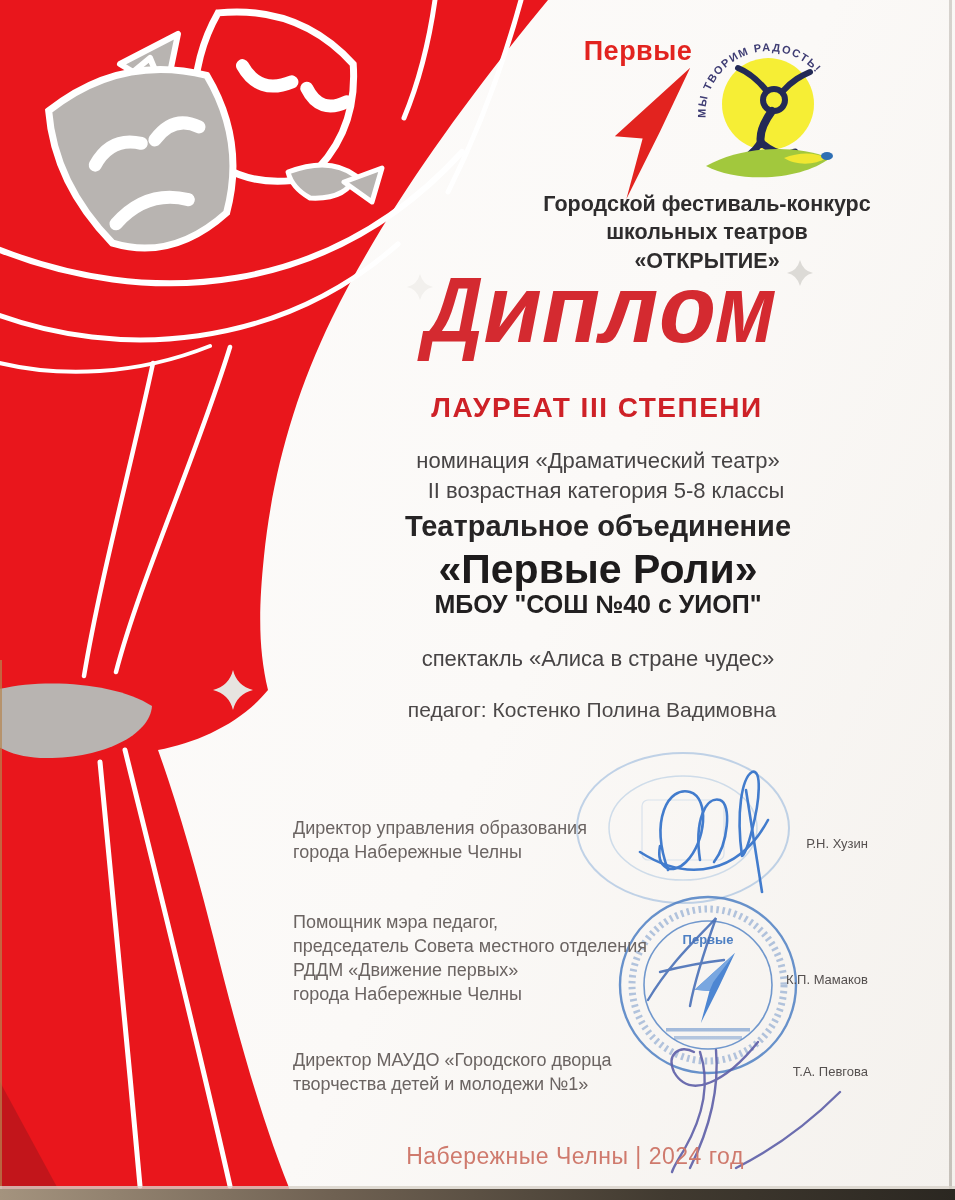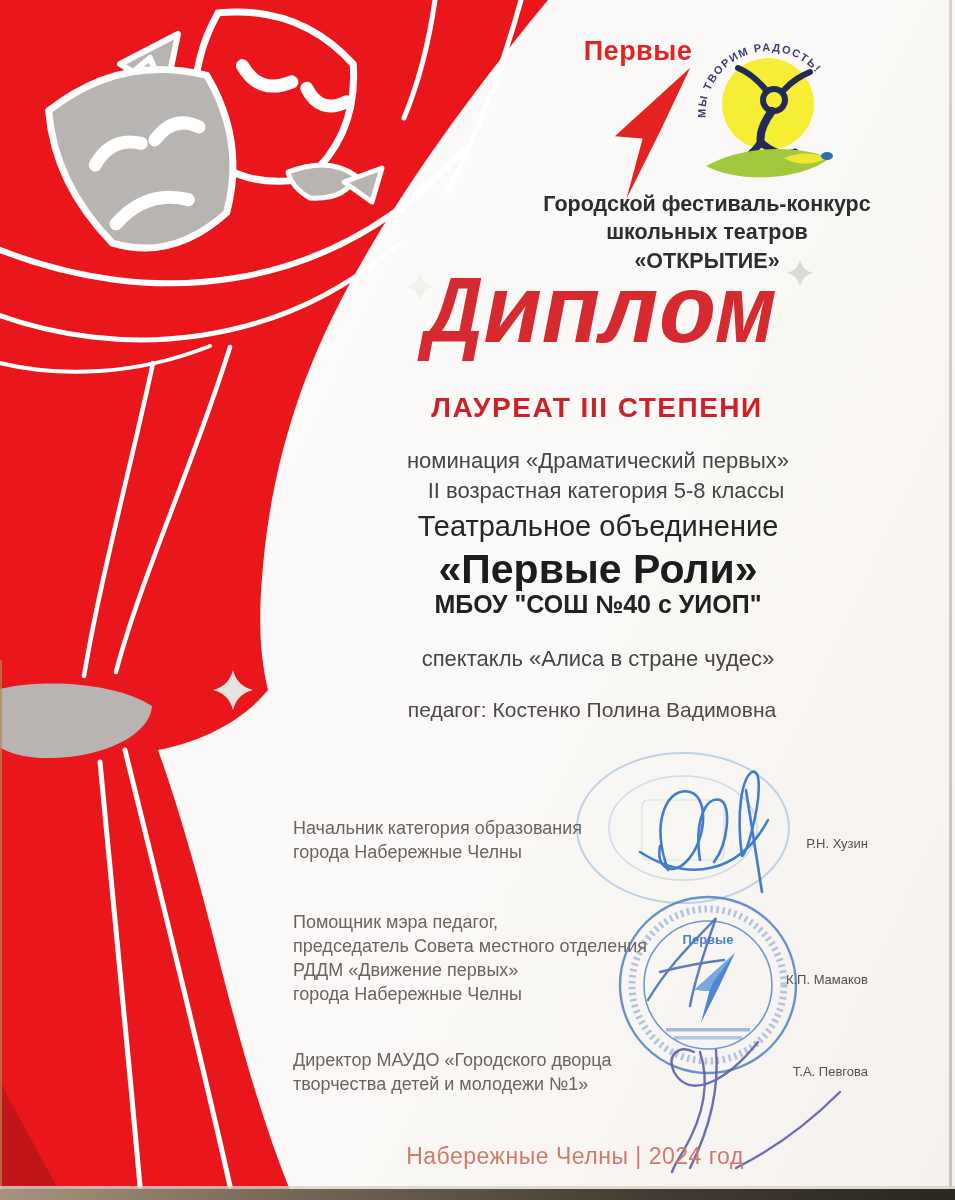--- a/index.html
+++ b/index.html
@@ -14,21 +14,21 @@
   
   .brand-word{left:638px;top:36px;font-size:27px;font-weight:bold;color:#e2231f;letter-spacing:.5px;}
   .festival{left:707px;top:190px;font-size:21.5px;font-weight:bold;color:#2e2c2d;line-height:1.32;}
 
   
   .diplom{left:600px;top:268px;font-family:Liberation Mono, monospace;
           font-style:italic;font-size:97px;color:#d42a30;font-weight:bold;line-height:1;}
   .award{left:597px;top:392px;font-size:28px;font-weight:bold;color:#ce2127;letter-spacing:1.5px;}
   .nomination{left:598px;top:448px;font-size:22px;color:#474445;}
   .agecat{left:606px;top:478px;font-size:22px;color:#474445;}
-  .coltype{left:598px;top:510px;font-size:29px;font-weight:normal;color:#262425;}
+  .coltype{left:598px;top:510px;font-size:29px;font-weight:bold;color:#262425;}
   .colname{left:598px;top:546px;font-size:41px;font-weight:bold;color:#1d1b1c;}
   .school{left:598px;top:590px;font-size:25px;font-weight:bold;color:#222021;}
   .performance{left:598px;top:646px;font-size:22px;color:#474445;}
   .teacher{left:592px;top:698px;font-size:21px;color:#4c4848;}
 
   
   .sig-label{left:293px;font-size:18px;color:#6b6462;line-height:24px;white-space:nowrap;}
   .sig-name{right:87px;font-size:13px;color:#55504f;text-align:right;white-space:nowrap;}
   .sig1l{top:816px;} .sig1n{top:836px;}
   .sig2l{top:910px;} .sig2n{top:972px;margin-left:48px;}
@@ -177,30 +177,30 @@
 
   <div class="abs ctr brand-word">Первые</div>
   <div class="abs ctr festival">
     <div>Городской фестиваль-конкурс</div>
     <div>школьных театров</div>
     <div>«ОТКРЫТИЕ»</div>
   </div>
 
   <div class="abs ctr diplom">Диплом</div>
   <div class="abs ctr award">ЛАУРЕАТ III СТЕПЕНИ</div>
-  <div class="abs ctr nomination">номинация «Драматический первых»</div>
+  <div class="abs ctr nomination">номинация «Драматический театр»</div>
   <div class="abs ctr agecat">II возрастная категория 5-8 классы</div>
   <div class="abs ctr coltype">Театральное объединение</div>
   <div class="abs ctr colname">«Первые Роли»</div>
   <div class="abs ctr school">МБОУ "СОШ №40 с УИОП"</div>
   <div class="abs ctr teacher">педагог: Костенко Полина Вадимовна</div>
   <div class="abs ctr performance">спектакль «Алиса в стране чудес»</div>
 
   <div class="abs sig-label sig1l">
-    <div>Начальник категория образования</div>
+    <div>Директор управления образования</div>
     <div>города Набережные Челны</div>
   </div>
   <div class="abs sig-name sig1n">Р.Н. Хузин</div>
 
   <div class="abs sig-label sig2l">
     <div>Помощник мэра педагог,</div>
     <div>председатель Совета местного отделения</div>
     <div>РДДМ «Движение первых»</div>
     <div>города Набережные Челны</div>
   </div>

